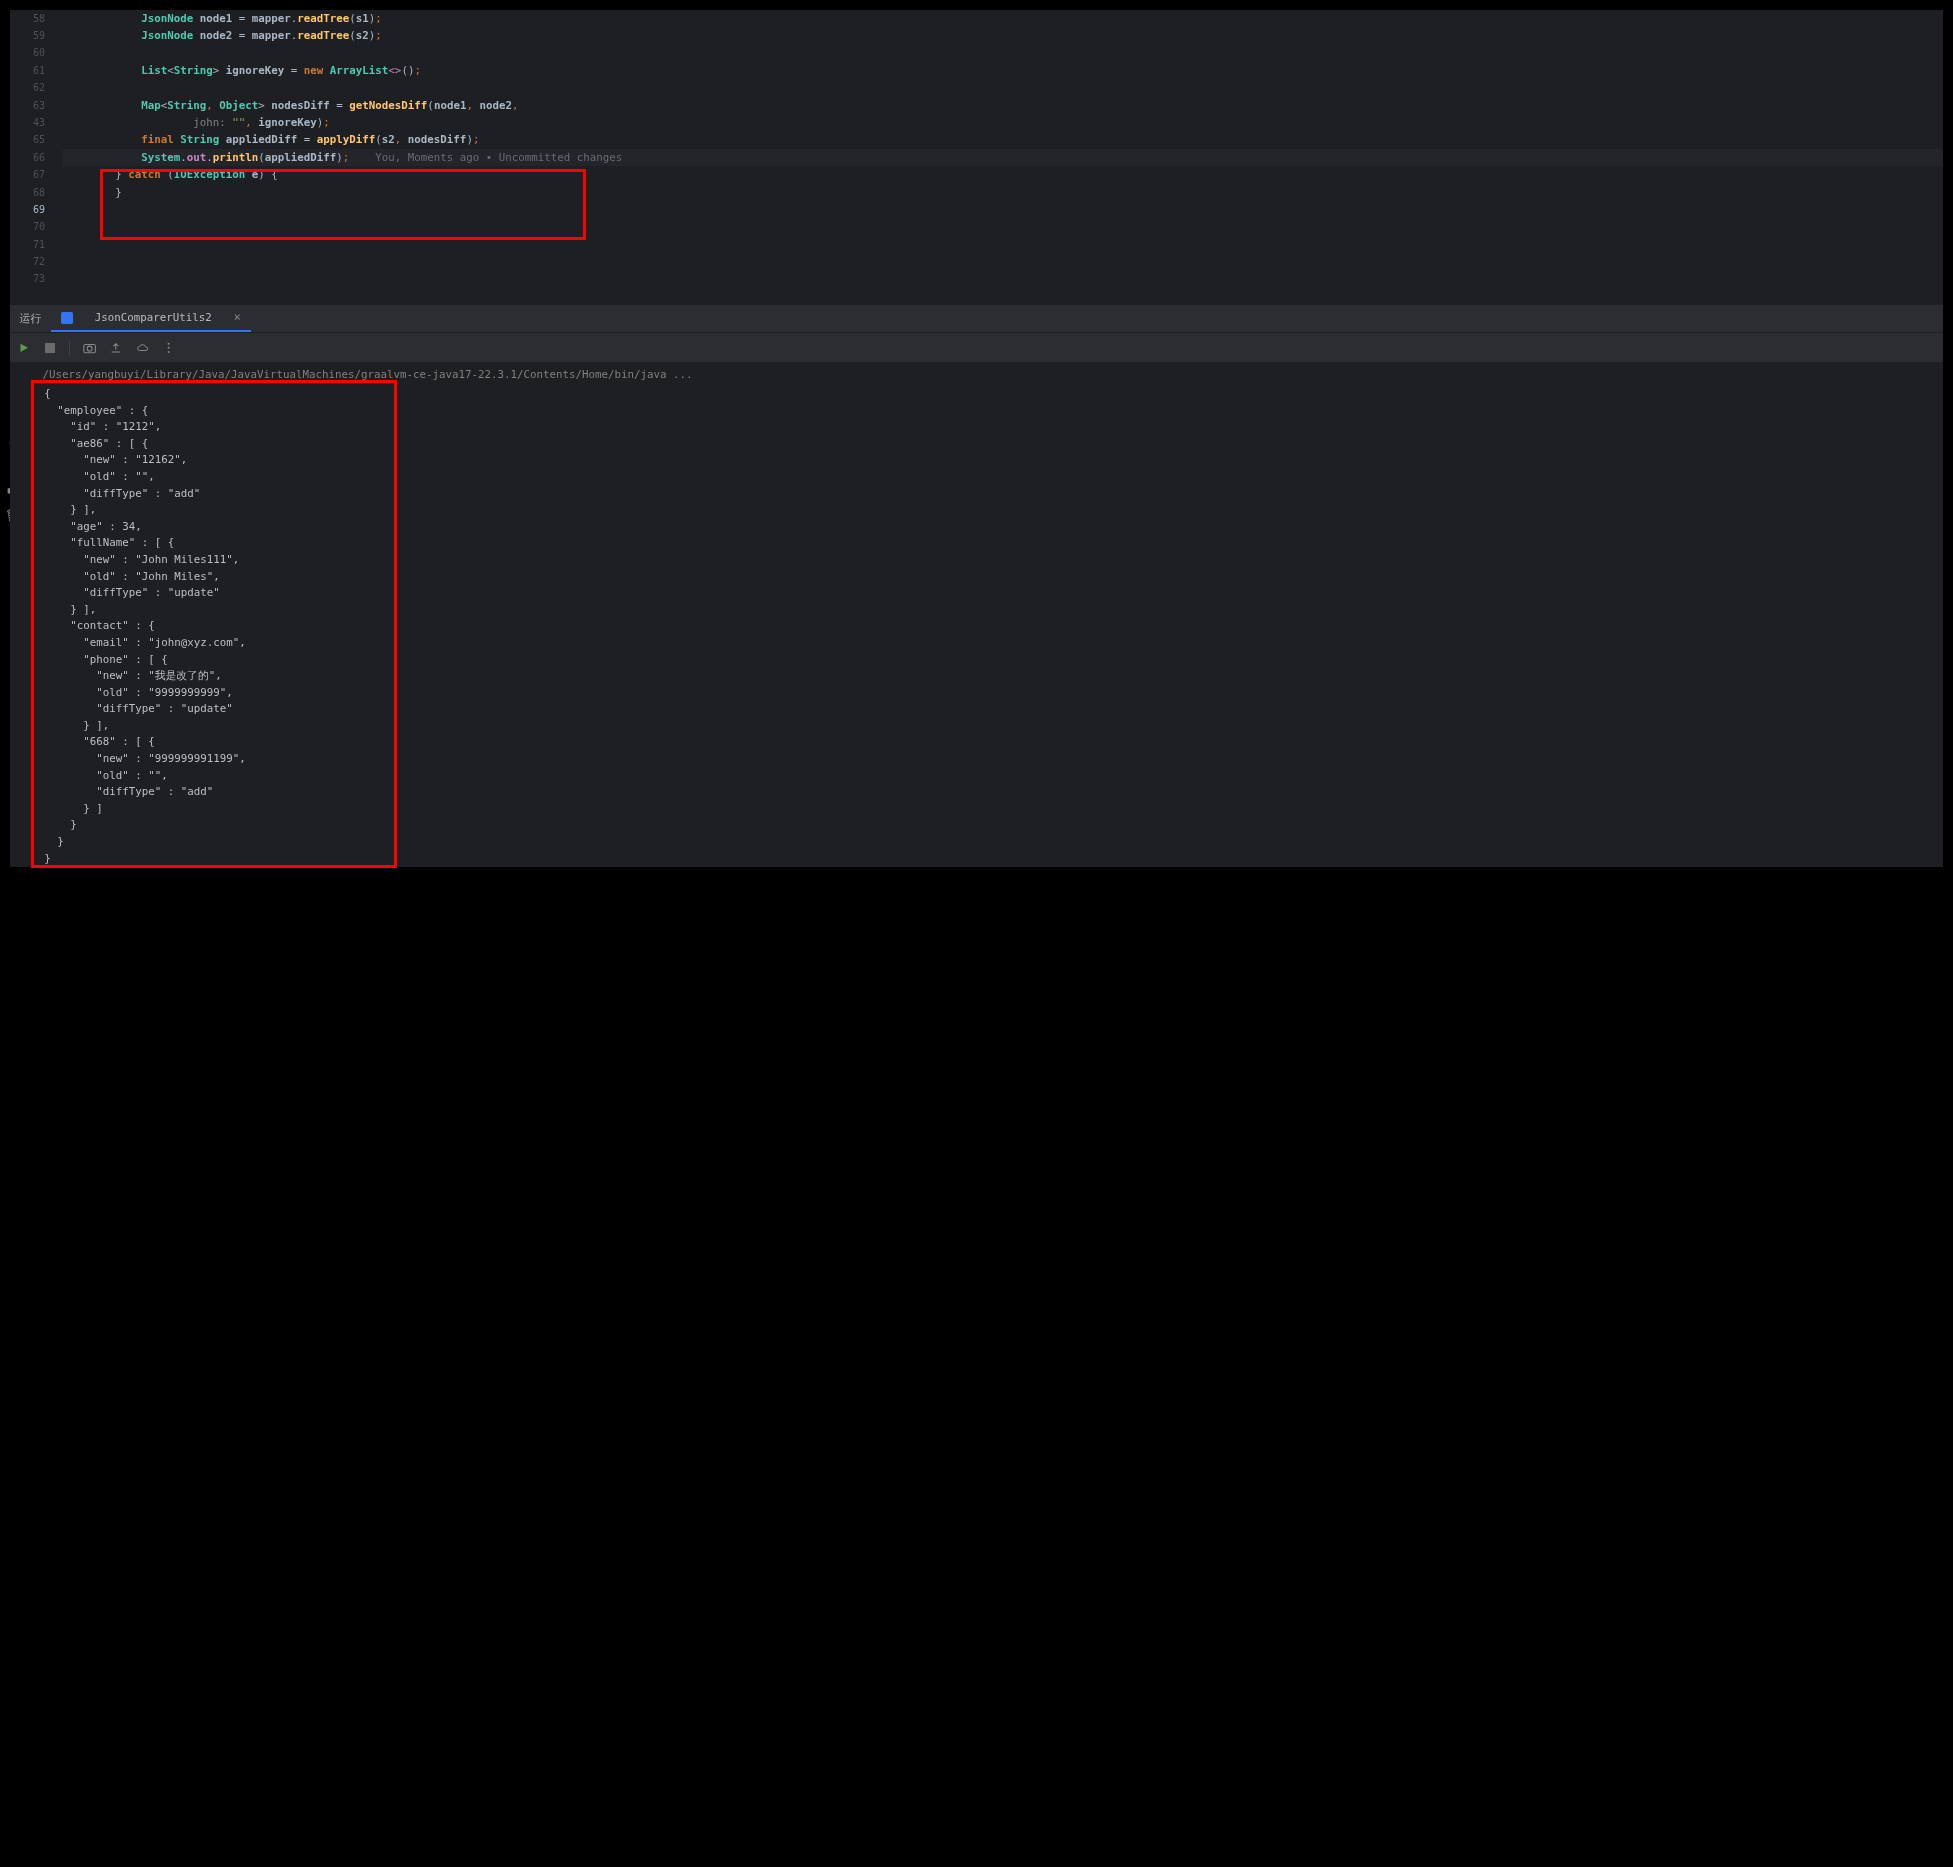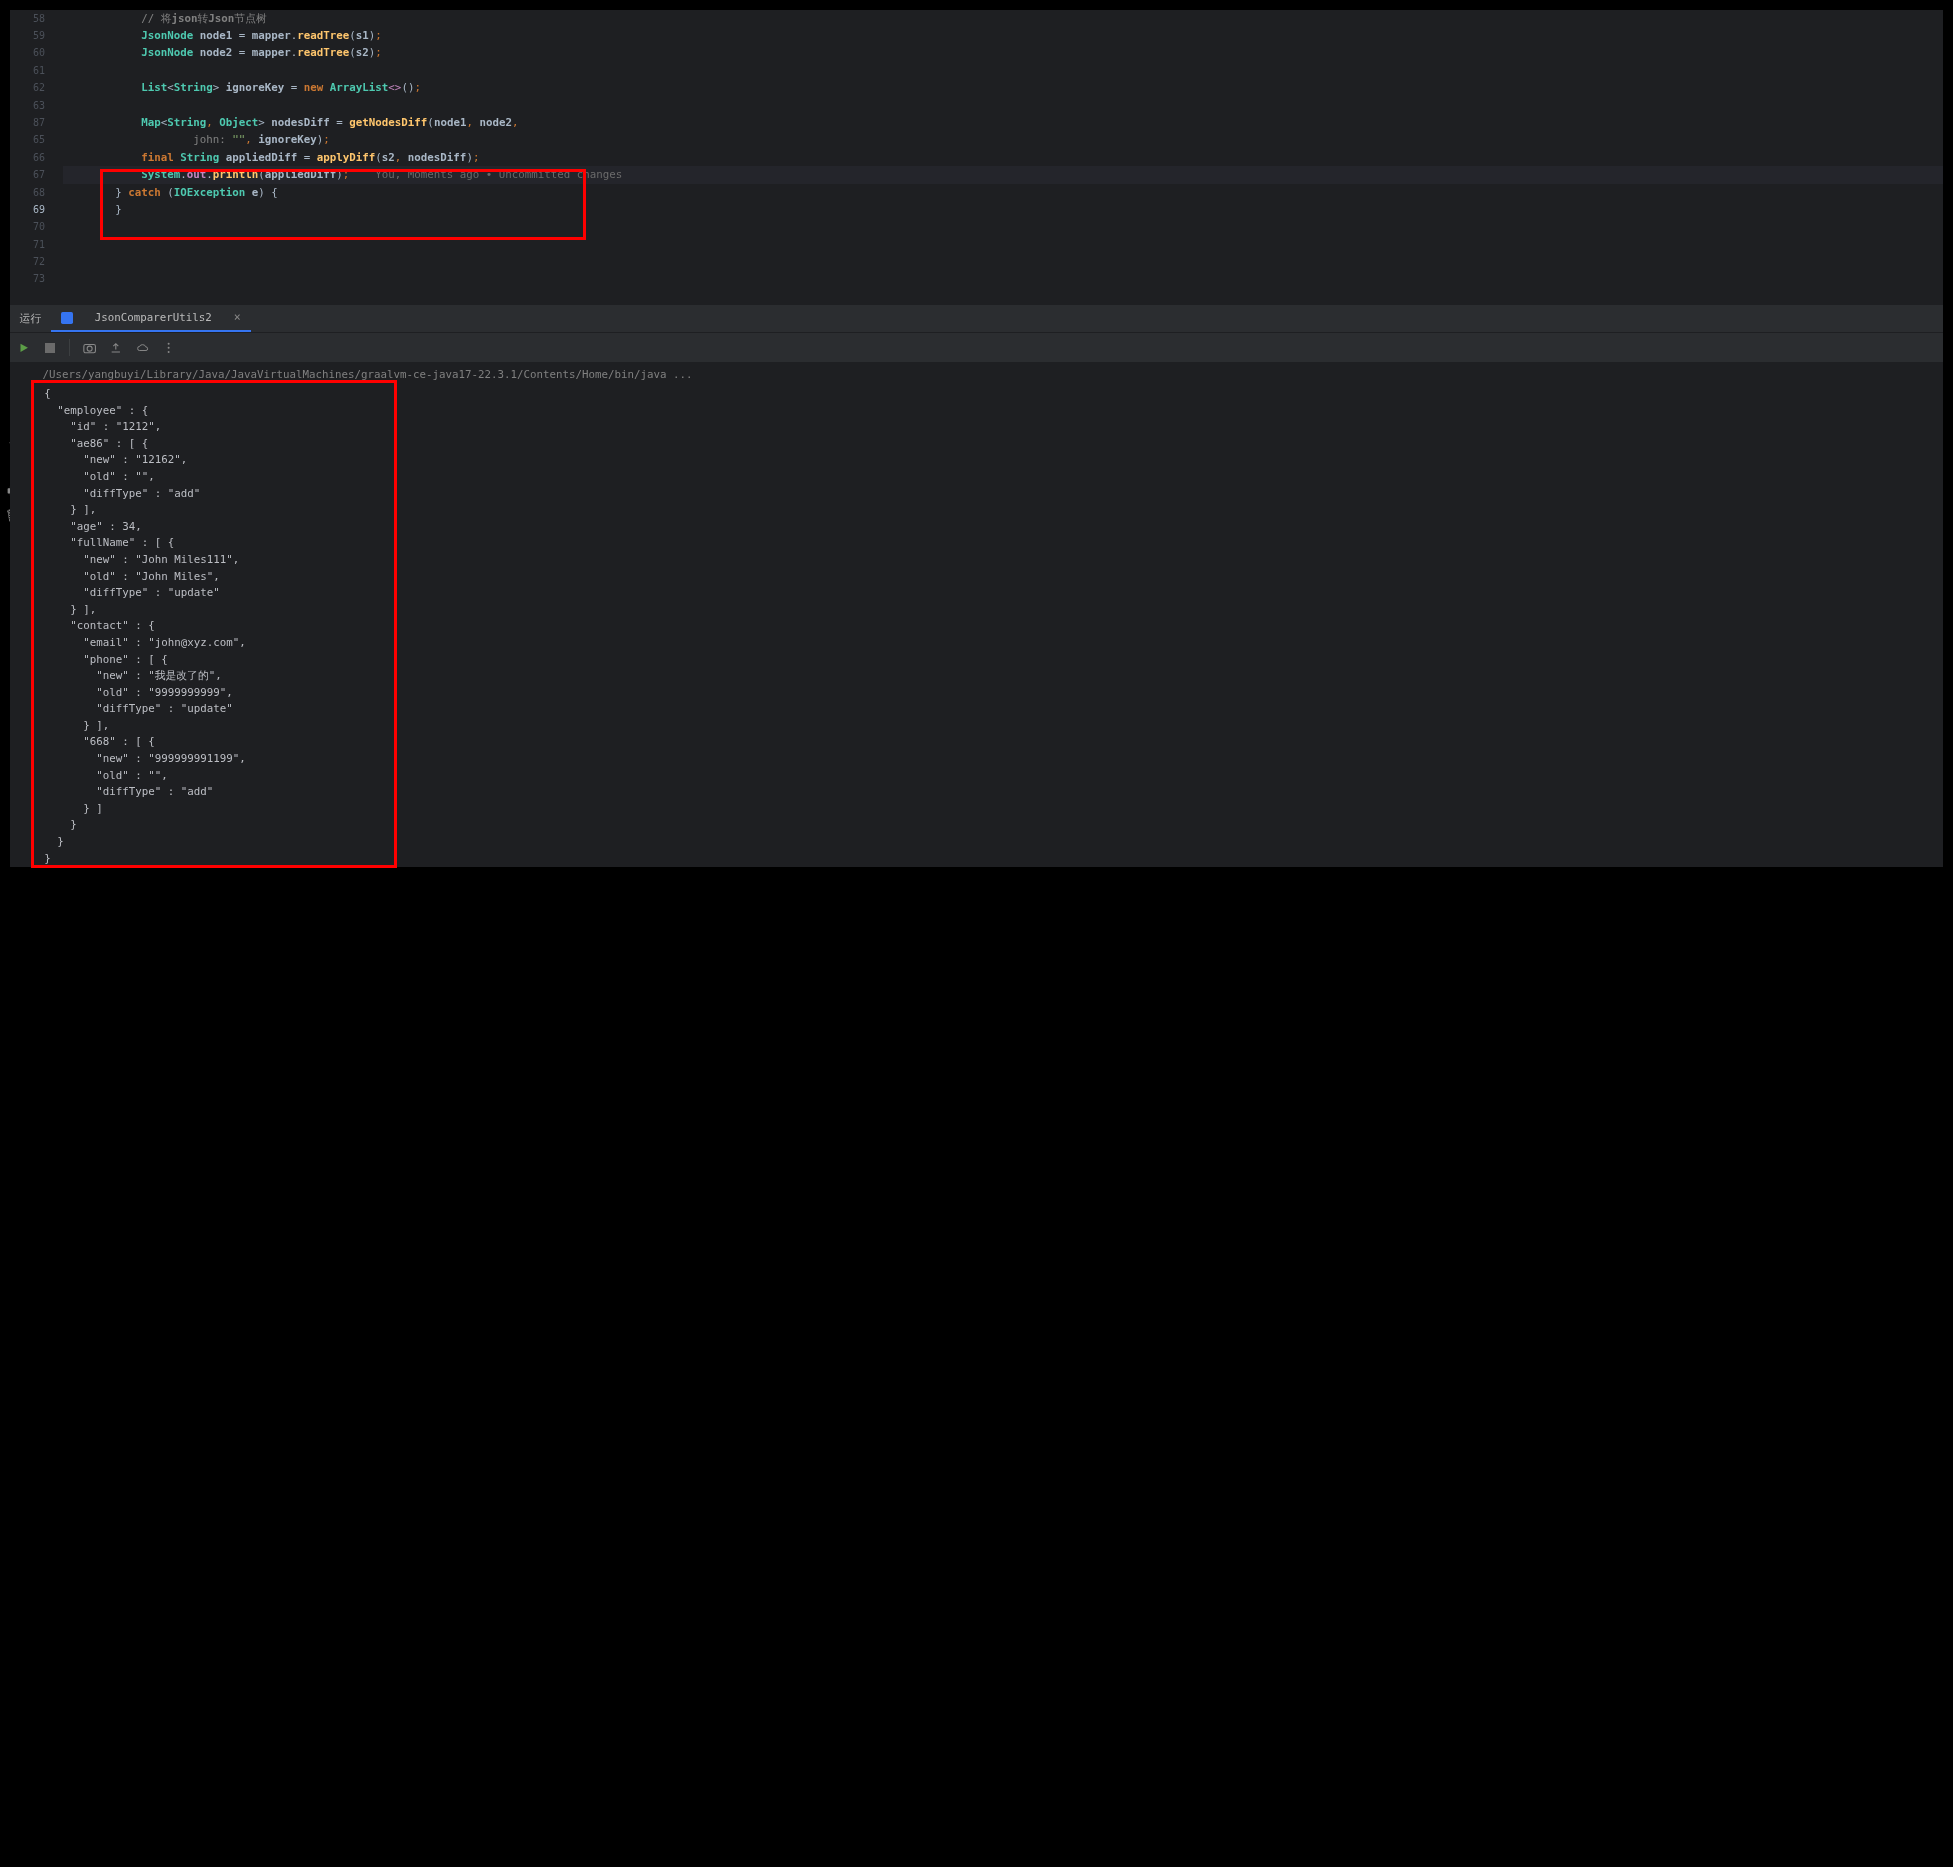--- a/index.html
+++ b/index.html
@@ -200,34 +200,33 @@
 
   <div class="editor-area">
     <div class="red-box-1"></div>
     <div class="gutter">
       <div class="gutter-line">58</div>
       <div class="gutter-line">59</div>
       <div class="gutter-line">60</div>
       <div class="gutter-line">61</div>
       <div class="gutter-line">62</div>
       <div class="gutter-line">63</div>
-      <div class="gutter-line">87</div>
+      <div class="gutter-line">43</div>
       <div class="gutter-line">65</div>
       <div class="gutter-line">66</div>
       <div class="gutter-line">67</div>
       <div class="gutter-line">68</div>
       <div class="gutter-line active">69</div>
       <div class="gutter-line">70</div>
       <div class="gutter-line">71</div>
       <div class="gutter-line">72</div>
       <div class="gutter-line">73</div>
       <div class="gutter-line">&nbsp;</div>
     </div>
     <div class="code-area">
-      <div class="code-line">            <span class="c-comment">// 将</span><span class="c-comment c-bwhite" style="color:#808080;font-weight:bold">json</span><span class="c-comment">转</span><span class="c-comment" style="font-weight:bold">Json</span><span class="c-comment">节点树</span></div>
       <div class="code-line">            <span class="c-cyan" style="font-weight:bold">JsonNode</span> <span class="c-white" style="font-weight:bold">node1</span><span class="c-white"> = </span><span class="c-white" style="font-weight:bold">mapper</span><span class="c-white">.</span><span class="c-yellowb" style="font-weight:bold">readTree</span><span class="c-white">(</span><span class="c-white" style="font-weight:bold">s1</span><span class="c-white">)</span><span class="c-orange">;</span></div>
       <div class="code-line">            <span class="c-cyan" style="font-weight:bold">JsonNode</span> <span class="c-white" style="font-weight:bold">node2</span><span class="c-white"> = </span><span class="c-white" style="font-weight:bold">mapper</span><span class="c-white">.</span><span class="c-yellowb" style="font-weight:bold">readTree</span><span class="c-white">(</span><span class="c-white" style="font-weight:bold">s2</span><span class="c-white">)</span><span class="c-orange">;</span></div>
       <div class="code-line"></div>
       <div class="code-line">            <span class="c-cyan" style="font-weight:bold">List</span><span class="c-white">&lt;</span><span class="c-cyan" style="font-weight:bold">String</span><span class="c-white">&gt;</span> <span class="c-white" style="font-weight:bold">ignoreKey</span><span class="c-white"> = </span><span class="c-orange" style="font-weight:bold">new</span> <span class="c-cyan" style="font-weight:bold">ArrayList</span><span class="c-purple">&lt;&gt;</span><span class="c-white">(</span><span class="c-white">)</span><span class="c-orange">;</span></div>
       <div class="code-line"></div>
       <div class="code-line">            <span class="c-cyan" style="font-weight:bold">Map</span><span class="c-white">&lt;</span><span class="c-cyan" style="font-weight:bold">String</span><span class="c-orange">, </span><span class="c-cyan" style="font-weight:bold">Object</span><span class="c-white">&gt;</span> <span class="c-white" style="font-weight:bold">nodesDiff</span><span class="c-white"> = </span><span class="c-yellowb" style="font-weight:bold">getNodesDiff</span><span class="c-white">(</span><span class="c-white" style="font-weight:bold">node1</span><span class="c-orange">, </span><span class="c-white" style="font-weight:bold">node2</span><span class="c-orange">,</span></div>
       <div class="code-line">                    <span class="c-comment">john: </span><span class="c-string" style="font-weight:bold">""</span><span class="c-orange">, </span><span class="c-white" style="font-weight:bold">ignoreKey</span><span class="c-white">)</span><span class="c-orange">;</span></div>
       <div class="code-line">            <span class="c-orange" style="font-weight:bold">final</span> <span class="c-cyan" style="font-weight:bold">String</span> <span class="c-white" style="font-weight:bold">appliedDiff</span><span class="c-white"> = </span><span class="c-yellowb" style="font-weight:bold">applyDiff</span><span class="c-white">(</span><span class="c-white" style="font-weight:bold">s2</span><span class="c-orange">, </span><span class="c-white" style="font-weight:bold">nodesDiff</span><span class="c-white">)</span><span class="c-orange">;</span></div>
       <div class="code-line active-line">            <span class="c-cyan" style="font-weight:bold">System</span><span class="c-white">.</span><span class="c-purple" style="font-weight:bold">out</span><span class="c-white">.</span><span class="c-yellowb" style="font-weight:bold">println</span><span class="c-white">(</span><span class="c-white" style="font-weight:bold">appliedDiff</span><span class="c-white">)</span><span class="c-orange">;</span><span class="c-git">    You, Moments ago • Uncommitted changes</span></div>
       <div class="code-line">        <span class="c-white">}</span><span class="c-orange" style="font-weight:bold"> catch </span><span class="c-white">(</span><span class="c-cyan" style="font-weight:bold">IOException</span> <span class="c-white" style="font-weight:bold">e</span><span class="c-white">)</span><span class="c-white"> {</span></div>

